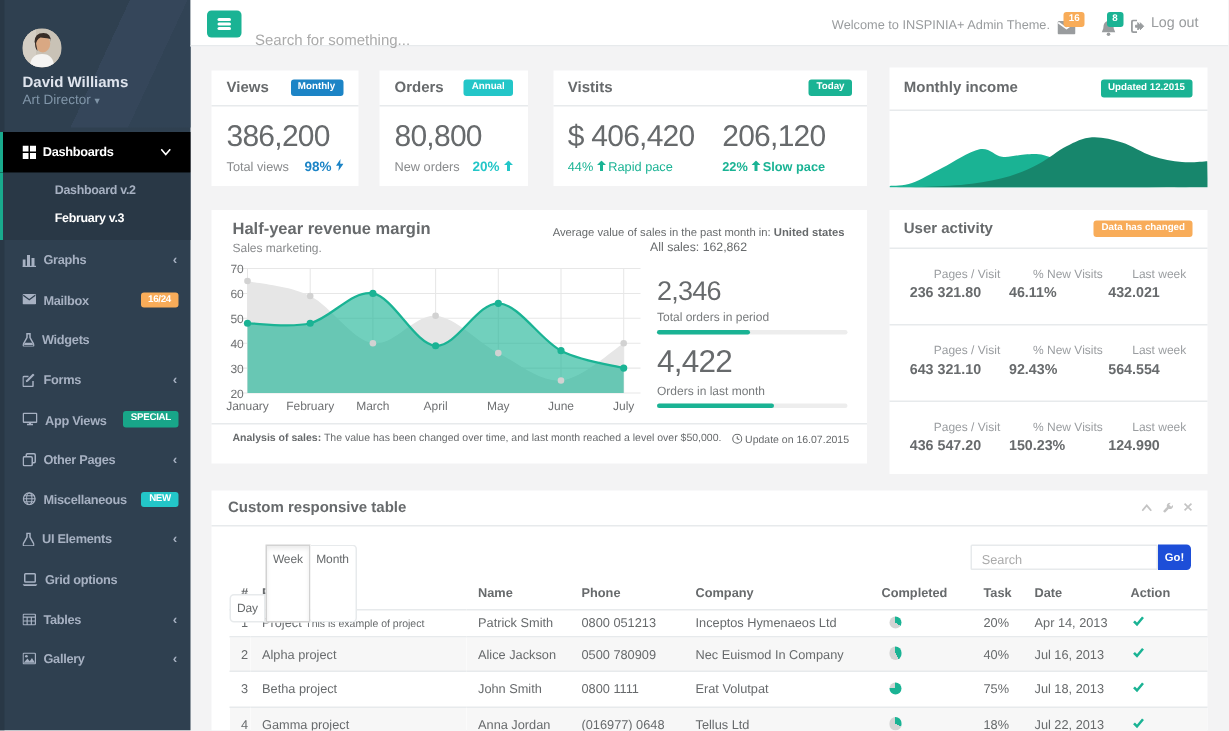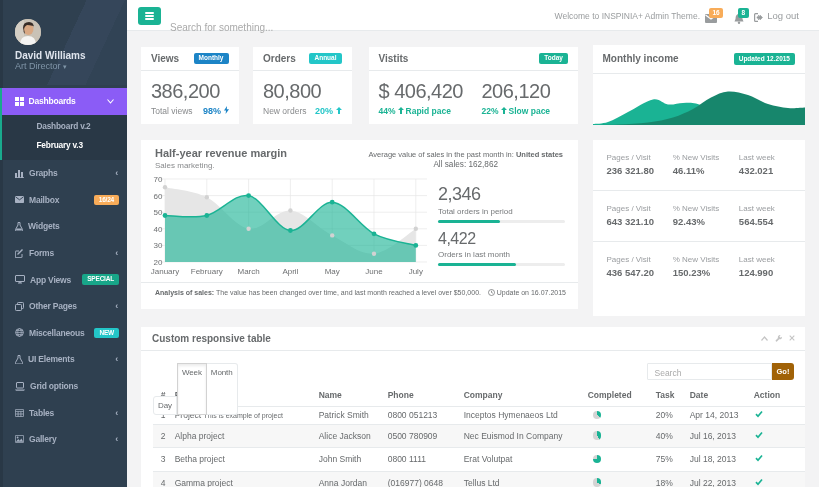--- a/index.html
+++ b/index.html
@@ -11,21 +11,21 @@
 #sidebar .edge { position:absolute; left:0; top:0; width:3px; height:487px; background:#293846; }
 #profile { position:absolute; left:0; top:0; width:127px; height:85px;
   background:linear-gradient(115deg,#2f4050 0%,#2f4050 52%,#35465a 52%,#35465a 75%,#314355 75%); }
 #avatar { position:absolute; left:15px; top:19px; width:26px; height:26px; border-radius:50%; overflow:hidden; background:#b9b2a6; }
 #pname { position:absolute; left:15px; top:50px; font-size:10px; font-weight:bold; color:#dfe4ed; }
 #prole { position:absolute; left:15px; top:61px; font-size:9px; color:#8095a8; }
 .nav { position:absolute; left:0; top:88px; width:127px; }
 .nitem { position:relative; height:26.6px; display:flex; align-items:center; padding-left:15px;
   font-size:8.5px; letter-spacing:-0.2px; font-weight:bold; color:#a7b1c2; }
 .nitem svg { margin-right:5px; flex:none; }
-.nactive { background:#8b5cf6; border-left:2.5px solid #19aa8d; padding-left:12.5px; }
+.nactive { background:#000000; border-left:2.5px solid #19aa8d; padding-left:12.5px; }
 .sub { border-left:2.5px solid #19aa8d; padding:2px 0 5px; }
 .chev { position:absolute; right:9px; color:#a7b1c2; font-size:9px; font-weight:bold; }
 .sub { background:#293846; }
 .sub .si { height:19.2px; display:flex; align-items:center; padding-left:34.5px; font-size:8.3px; letter-spacing:-0.2px; font-weight:bold; color:#a7b1c2; position:relative; }
 .sub .si.on { color:#ffffff; }
 .sbadge { position:absolute; right:8px; font-size:6.5px; font-weight:bold; color:#fff; padding:2px 5px; border-radius:2px; line-height:1; }
 .bg-green { background:#18a689; }
 .bg-orange { background:#f8ac59; }
 .bg-prim { background:#1ab394; }
 .bg-blue { background:#1c84c6; }
@@ -57,21 +57,21 @@
 td { padding:6.3px 8px; border-top:1px solid #e7eaec; overflow:hidden; white-space:nowrap; }
 tr.r1 td { padding-top:3.5px; padding-bottom:3.5px; }
 tr.alt td { background:#f7f7f7; }
 .btngrp { position:absolute; left:12px; top:36px; display:flex; }
 .btngrp .btn { font-size:8px; color:#676a6c; background:#fff; border:1px solid #e7eaec; padding:3.8px 4px; letter-spacing:-0.1px; }
 .btngrp .btn.first { border-radius:3px 0 0 3px;margin-top:33px; }
 .btngrp .btn.last { border-radius:0 3px 3px 0; border-left:none; }
 .btngrp .btn.active { border:1px solid #d2d2d2; background:#fff; box-shadow:inset 0 2px 3px rgba(0,0,0,.08); }
 .ua { display:flex; padding:12.5px 0 14.5px 14px; border-bottom:1px solid #e7eaec; }
 .ua div { width:67px; }
-.ua span { display:block; font-size:8px; color:#9a9da0; }
+.ua span { display:block; font-size:8px; color:#9a9da0;margin-left:16px; }
 .ua b { display:block; font-size:9.5px; color:#676a6c; margin-top:3px; }
 .pie { display:inline-block; width:8.5px; height:8.5px; border-radius:50%; vertical-align:-1px; }
 </style>
 </head>
 <body>
 
 <div id="sidebar">
   <div id="profile"></div>
   <div class="edge"></div>
   <div id="avatar">
@@ -218,21 +218,21 @@
   </div>
 
   <div class="panel" style="left:368.5px; top:47px; width:209.5px; height:77px">
     <div class="ptitle">
         <h5>Vistits</h5>
         <span class="badge bg-prim">Today</span>
       </div>
     <div class="pc" style="display:flex">
       <div style="width:95px">
         <h1 class="big">$ 406,420</h1>
-        <div class="srow c-green" style="color:#1ab394; font-weight:bold; font-size:8.5px">44% <svg style="margin:0 2px" width="6" height="7" viewBox="0 0 6 7">
+        <div class="srow c-green" style="color:#1ab394; font-weight:normal; font-size:8.5px">44% <svg style="margin:0 2px" width="6" height="7" viewBox="0 0 6 7">
               <path d="M3,0 L6,3 L4,3 L4,7 L2,7 L2,3 L0,3 Z" fill="#1ab394"></path>
             </svg> Rapid pace</div>
       </div>
       <div style="margin-left:8px">
         <h1 class="big">206,120</h1>
         <div class="srow" style="color:#1ab394; font-weight:bold; font-size:8.5px">22% <svg style="margin:0 2px" width="6" height="7" viewBox="0 0 6 7">
               <path d="M3,0 L6,3 L4,3 L4,7 L2,7 L2,3 L0,3 Z" fill="#1ab394"></path>
             </svg> Slow pace</div>
       </div>
     </div>
@@ -310,36 +310,40 @@
         <text x="233.0" y="133.5" text-anchor="middle">June</text>
         <text x="274.8" y="133.5" text-anchor="middle">July</text>
       </g>
     </svg>
     <div style="position:absolute; left:297px; top:44px; width:127px">
       <div style="font-size:18px; color:#676a6c; letter-spacing:-0.5px">2,346</div>
       <div style="font-size:8px; color:#777a7c; margin-top:2px">Total orders in period</div>
       <div style="margin-top:4px; height:3px; background:#ededed; border-radius:2px">
           <div style="width:62px; height:3px; background:#1ab394; border-radius:2px"></div>
         </div>
-      <div style="font-size:16px; color:#676a6c; letter-spacing:-0.5px; margin-top:7px">4,422</div>
+      <div style="font-size:21px; color:#676a6c; letter-spacing:-0.5px; margin-top:7px">4,422</div>
       <div style="font-size:8px; color:#777a7c; margin-top:2px">Orders in last month</div>
       <div style="margin-top:4px; height:3px; background:#ededed; border-radius:2px">
           <div style="width:78px; height:3px; background:#1ab394; border-radius:2px"></div>
         </div>
     </div>
     <div style="position:absolute; left:0; right:0; top:142px; border-top:1px solid #e7eaec; padding:5.5px 12px 0 14px; display:flex; font-size:7px; color:#676a6c; white-space:nowrap">
       <span><b>Analysis of sales:</b> The value has been changed over time, and last month reached a level over $50,000.</span>
       <span style="margin-left:auto; white-space:nowrap; font-size:7px"><svg width="7" height="7" viewBox="0 0 10 10" style="vertical-align:-1px">
             <circle cx="5" cy="5" r="4.3" fill="none" stroke="#676a6c" stroke-width="1"></circle>
             <path d="M5,2.5 L5,5 L7,6" stroke="#676a6c" fill="none" stroke-width="1"></path>
           </svg> Update on 16.07.2015</span>
     </div>
   </div>
 
   <div class="panel" style="left:592.5px; top:140px; width:212.5px; height:176px">
+    <div class="ptitle" style="height:25.5px">
+        <h5>User activity</h5>
+        <span class="badge bg-orange">Data has changed</span>
+      </div>
     <div class="ua">
         <div>
           <span>Pages / Visit</span>
           <b>236 321.80</b>
         </div>
         <div>
           <span>% New Visits</span>
           <b>46.11%</b>
         </div>
         <div>
@@ -392,21 +396,21 @@
           </svg>
       </span>
     </div>
     <div class="btngrp">
       <span class="btn first">Day</span>
         <span class="btn active">Week</span>
         <span class="btn last">Month</span>
     </div>
     <div style="position:absolute; right:11px; top:36px; display:flex">
       <span style="width:125.5px; height:17px; border:1px solid #e7eaec; border-radius:1px; font-size:8.5px; color:#aaa; padding:3.5px 0 0 7px; background:#fff">Search</span>
-      <span style="width:22px; height:17px; background:#a16207; border-radius:0 3px 3px 0; color:#fff; font-size:7.5px; font-weight:bold; text-align:center; padding-top:4px">Go!</span>
+      <span style="width:22px; height:17px; background:#1d4ed8; border-radius:0 3px 3px 0; color:#fff; font-size:7.5px; font-weight:bold; text-align:center; padding-top:4px">Go!</span>
     </div>
     <table style="margin-top:33px">
       <colgroup>
           <col style="width:14px">
           <col style="width:144px">
           <col style="width:69px">
           <col style="width:76px">
           <col style="width:124px">
           <col style="width:68px">
           <col style="width:34px">

